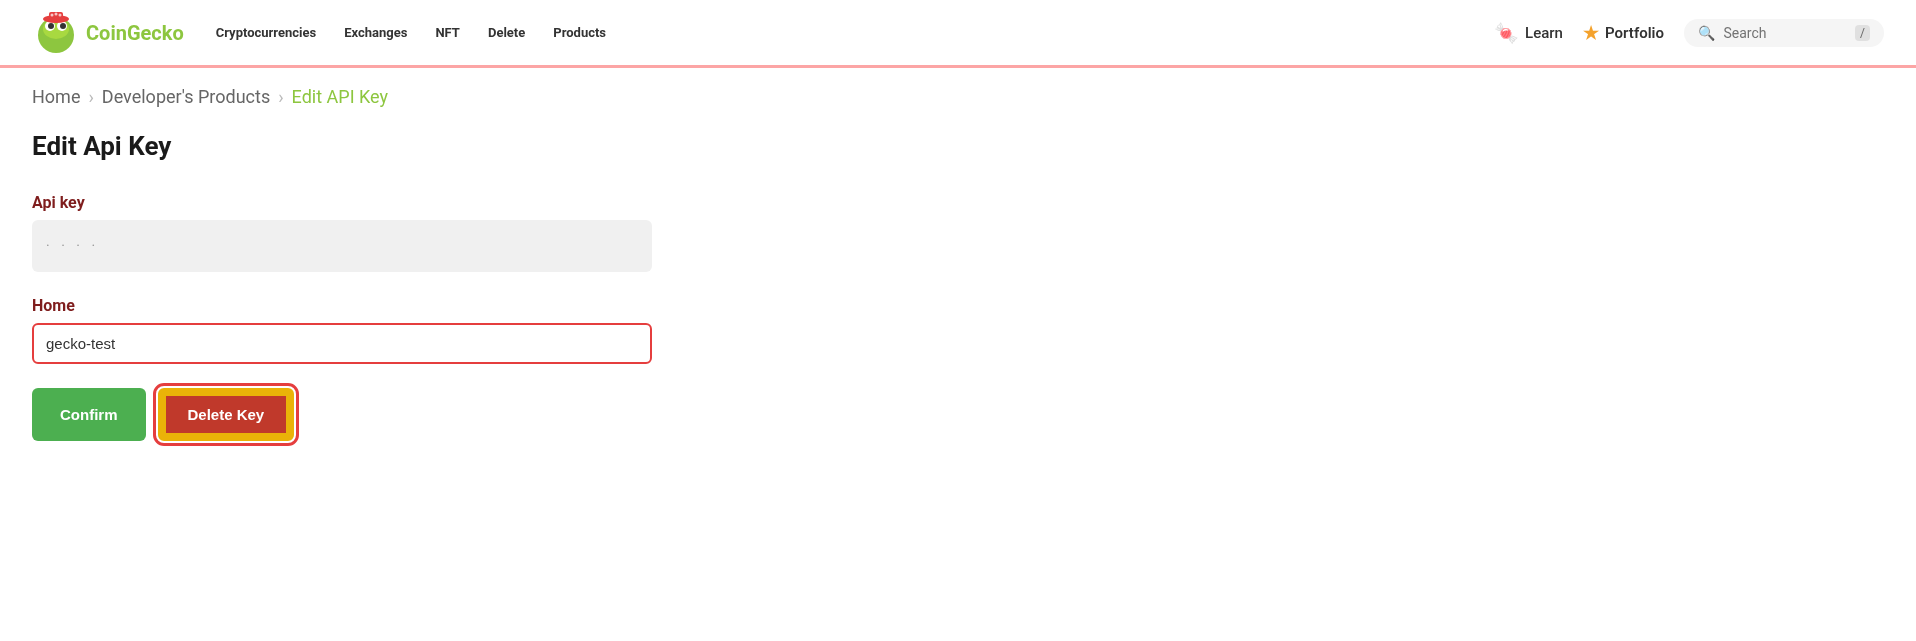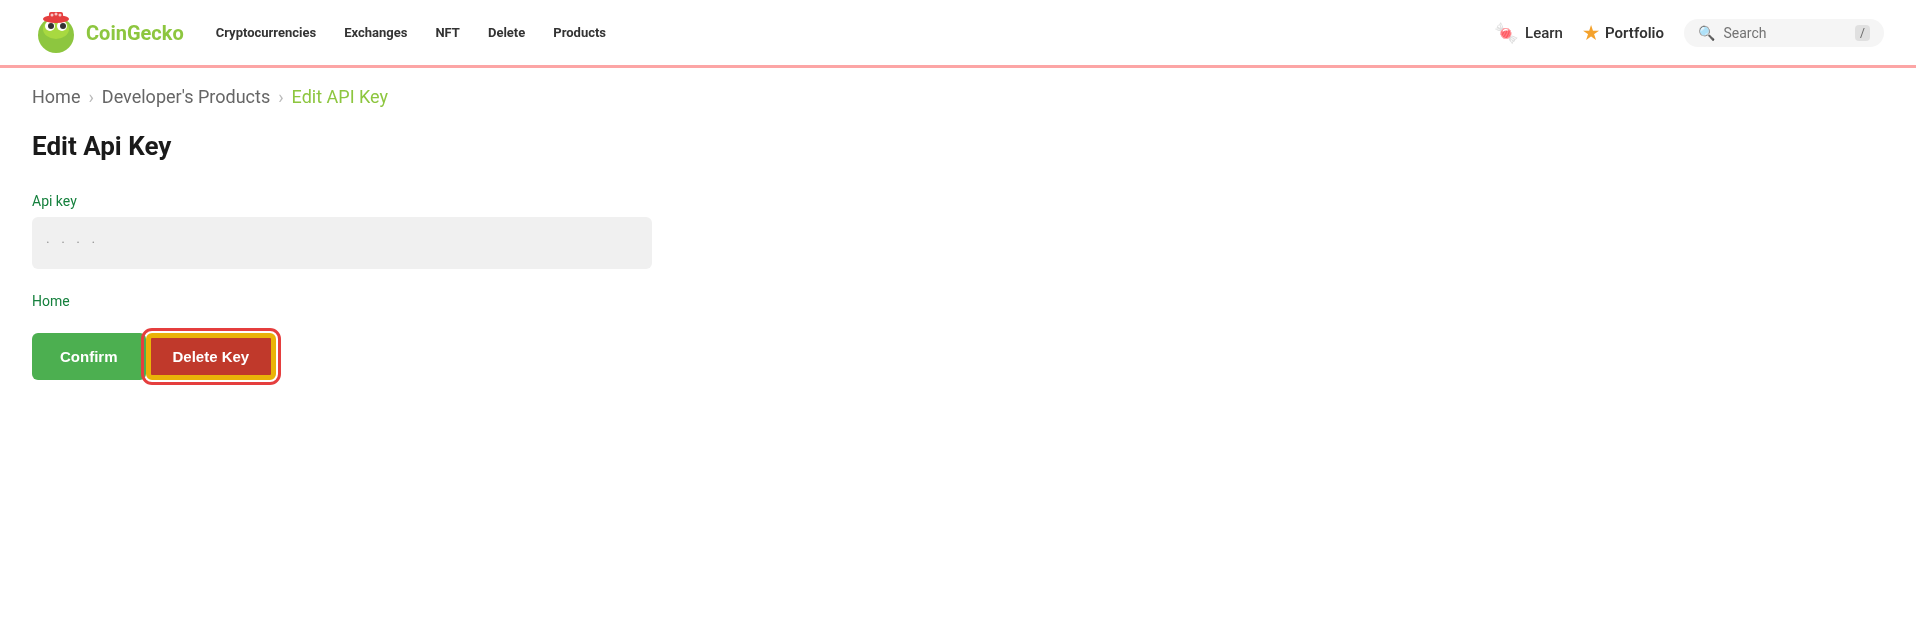--- a/index.html
+++ b/index.html
@@ -109,23 +109,23 @@
       color: #1a1a1a;
       margin-bottom: 32px;
     }
     .form-section {
       max-width: 620px;
     }
     .field-group {
       margin-bottom: 24px;
     }
     .field-label {
-      font-size: 14px;
-      font-weight: 400;
-      color: #15803d;
+      font-size: 16px;
+      font-weight: 700;
+      color: #7f1d1d;
       margin-bottom: 8px;
       display: block;
     }
     .api-key-display {
       background: #f0f0f0;
       border-radius: 6px;
       padding: 16px 14px;
       font-size: 14px;
       color: #999;
       letter-spacing: 4px;
@@ -138,36 +138,37 @@
       padding: 10px 12px;
       border: 2px solid #e53e3e;
       border-radius: 6px;
       font-size: 15px;
       color: #333;
       outline: none;
       background: #fff;
     }
     .button-row {
       display: flex;
+      gap: 12px;
       margin-top: 12px;
     }
     .btn-confirm {
       background: #4caf50;
       color: #fff;
       border: none;
       border-radius: 6px;
       padding: 12px 28px;
       font-size: 15px;
       font-weight: 600;
       cursor: pointer;
     }
     .btn-delete {
       background: #c0392b;
       color: #fff;
-      border: 5px solid #eab308;
+      border: 8px solid #eab308;
       border-radius: 6px;
       padding: 10px 22px;
       font-size: 15px;
       font-weight: 600;
       cursor: pointer;
       outline: 3px solid #e53e3e;
       outline-offset: 2px;
     }
   </style>
 </head>
@@ -235,20 +236,21 @@
 
     <div class="field-group">
       <label class="field-label">Api key</label>
       <div class="api-key-display">
         <span>· · · ·</span>
       </div>
     </div>
 
     <div class="field-group">
       <label class="field-label">Home</label>
+      <input class="label-input" type="text" value="gecko-test" style="">
     </div>
 
     <div class="button-row">
       <button class="btn-confirm">Confirm</button>
       <button class="btn-delete">Delete Key</button>
     </div>
 
   </div>
 </main>
 

